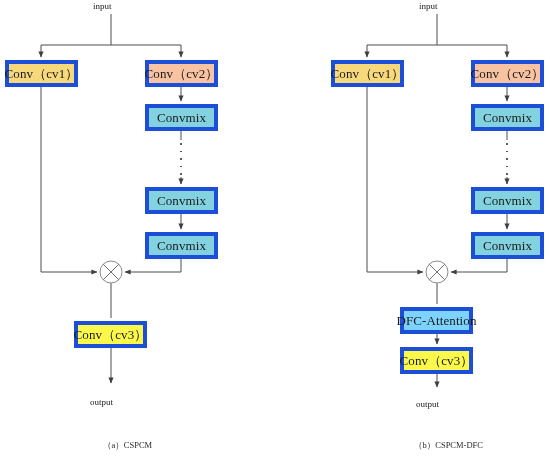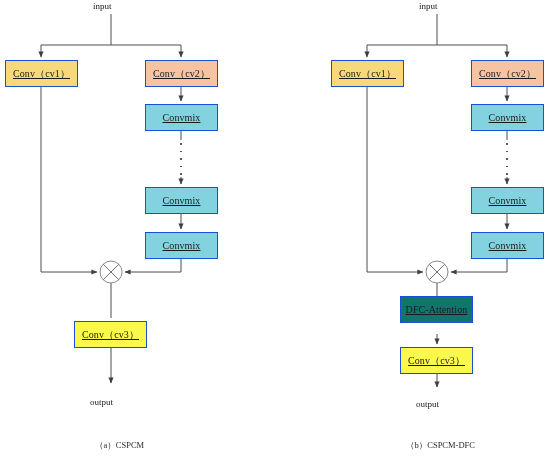--- a/index.html
+++ b/index.html
@@ -23,42 +23,42 @@
   }
   svg.diagram-layer {
     position: absolute;
     left: 0; top: 0;
     width: 550px;
     height: 461px;
   }
   .node-box {
     position: absolute;
     box-sizing: border-box;
-    border: 1px solid #1d4ed8;
+    border: 4px solid #1d4ed8;
     display: flex;
     align-items: center;
     justify-content: center;
-    font-size: 10px;
+    font-size: 13px;
     letter-spacing: 0.1px;
     white-space: nowrap;
     line-height: 1;
-    text-decoration: underline;
   }
   .text-label {
     position: absolute;
     font-size: 9px;
     white-space: nowrap;
     line-height: 1;
   }
   .caption-label {
     position: absolute;
     font-size: 8.5px;
     white-space: nowrap;
     line-height: 1;
     color: #2a2a2a;
+    margin-left: 8px;
   }
   .vdots {
     position: absolute;
     display: flex;
     flex-direction: column;
     align-items: center;
     justify-content: space-between;
   }
   .vdots i {
     display: block;
@@ -183,21 +183,21 @@
         <i></i>
         <i></i>
         <i></i>
         <i></i>
     </div>
 
     <div class="node-box" style="left:471px; top:187px; width:73px; height:27px; background:#82D2E0;">Convmix</div>
 
     <div class="node-box" style="left:471px; top:232px; width:73px; height:27px; background:#82D2E0;">Convmix</div>
 
-    <div class="node-box" style="left:400px; top:296px; width:73px; height:27px; background:#0f766e;">DFC-Attention</div>
+    <div class="node-box" style="left:400px; top:307px; width:73px; height:27px; background:#7dd3fc;">DFC-Attention</div>
 
     <div class="node-box" style="left:400px; top:347px; width:73px; height:27px; background:#FAF84B;">Conv（cv3）</div>
 
     <div class="text-label" style="left:416px; top:400px;">output</div>
 
     <div class="caption-label" style="left:406px; top:441px;text-align:center;">（b）CSPCM-DFC</div>
   </div>
 
 </div>
 

